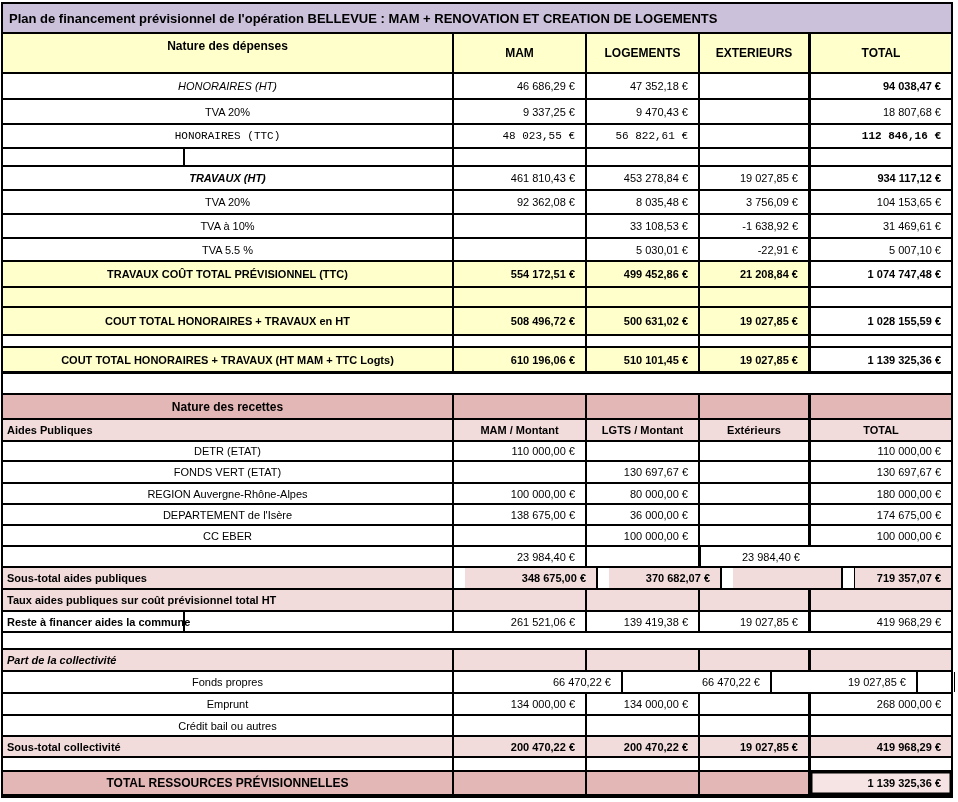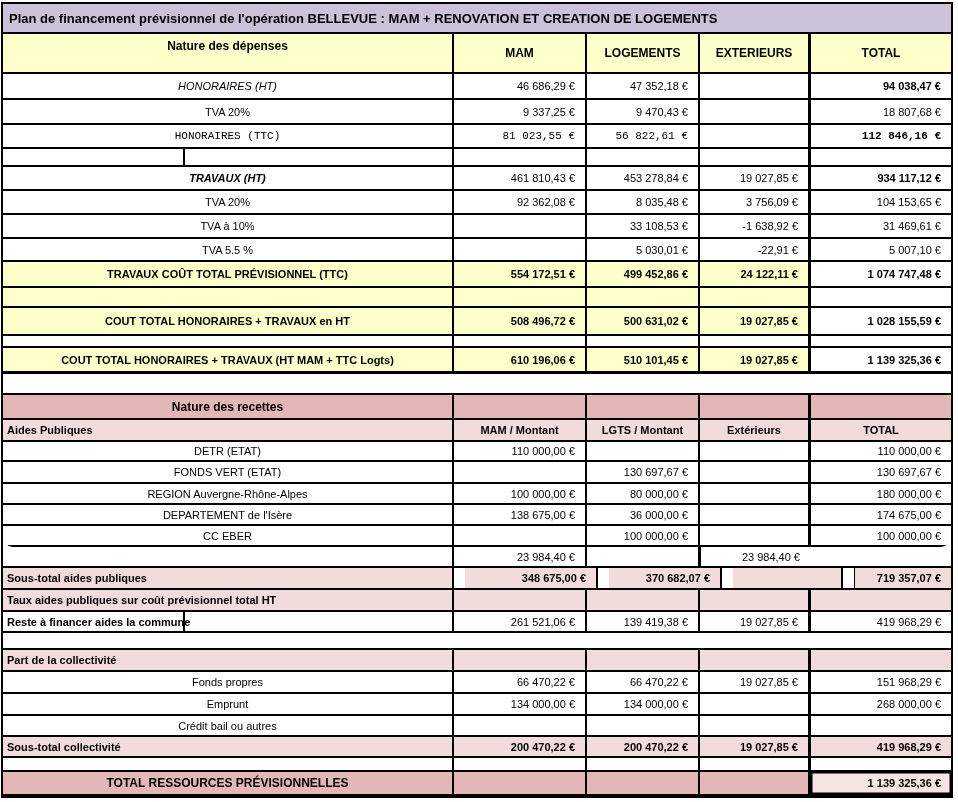--- a/index.html
+++ b/index.html
@@ -94,21 +94,21 @@
         </div>
         <div class="row r-data" style="height: 23px;">
           <div class="cell label-cell">TVA 20%</div>
           <div class="cell value-cell">9 337,25 €</div>
           <div class="cell value-cell">9 470,43 €</div>
           <div class="cell value-cell"></div>
           <div class="cell value-cell col-total">18 807,68 €</div>
         </div>
         <div class="row r-data" style="height: 22px; font-family: Liberation Mono, monospace;">
           <div class="cell label-cell">HONORAIRES (TTC)</div>
-          <div class="cell value-cell">81 023,55 €</div>
+          <div class="cell value-cell">48 023,55 €</div>
           <div class="cell value-cell">56 822,61 €</div>
           <div class="cell value-cell"></div>
           <div class="cell value-cell col-total bold">112 846,16 €</div>
         </div>
         <div class="row r-blank" style="height: 16px;">
           <div class="cell label-cell divided"></div>
           <div class="cell value-cell"></div>
           <div class="cell value-cell"></div>
           <div class="cell value-cell"></div>
           <div class="cell value-cell col-total"></div>
@@ -138,21 +138,21 @@
           <div class="cell label-cell">TVA 5.5 %</div>
           <div class="cell value-cell"></div>
           <div class="cell value-cell">5 030,01 €</div>
           <div class="cell value-cell">-22,91 €</div>
           <div class="cell value-cell col-total">5 007,10 €</div>
         </div>
         <div class="row r-total y" style="height: 24px;">
           <div class="cell label-cell">TRAVAUX COÛT TOTAL PRÉVISIONNEL (TTC)</div>
           <div class="cell value-cell">554 172,51 €</div>
           <div class="cell value-cell">499 452,86 €</div>
-          <div class="cell value-cell">24 122,11 €</div>
+          <div class="cell value-cell">21 208,84 €</div>
           <div class="cell value-cell col-total">1 074 747,48 €</div>
         </div>
         <div class="row r-blank y" style="height: 18px;">
           <div class="cell label-cell"></div>
           <div class="cell value-cell"></div>
           <div class="cell value-cell"></div>
           <div class="cell value-cell"></div>
           <div class="cell value-cell col-total"></div>
         </div>
         <div class="row r-total y" style="height: 26px;">
@@ -218,21 +218,21 @@
           <div class="cell value-cell"></div>
           <div class="cell value-cell col-total">180 000,00 €</div>
         </div>
         <div class="row r-data" style="height: 19px;">
           <div class="cell label-cell">DEPARTEMENT de l'Isère</div>
           <div class="cell value-cell">138 675,00 €</div>
           <div class="cell value-cell">36 000,00 €</div>
           <div class="cell value-cell"></div>
           <div class="cell value-cell col-total">174 675,00 €</div>
         </div>
-        <div class="row r-data" style="height: 19px; border-radius: 10px;">
+        <div class="row r-data" style="height: 19px;">
           <div class="cell label-cell">CC EBER</div>
           <div class="cell value-cell"></div>
           <div class="cell value-cell">100 000,00 €</div>
           <div class="cell value-cell"></div>
           <div class="cell value-cell col-total">100 000,00 €</div>
         </div>
         <div class="row r-data" style="height: 19px;">
           <div class="cell value-cell"></div>
           <div class="cell value-cell">23 984,40 €</div>
           <div class="cell value-cell"></div>
@@ -255,28 +255,28 @@
         <div class="row r-leftdata" style="height: 19px;">
           <div class="cell label-cell left divided">Reste à financer aides la commune</div>
           <div class="cell value-cell">261 521,06 €</div>
           <div class="cell value-cell">139 419,38 €</div>
           <div class="cell value-cell">19 027,85 €</div>
           <div class="cell value-cell col-total">419 968,29 €</div>
         </div>
         <div class="row r-full" style="height: 15px;">
           <div class="cell"></div>
         </div>
-        <div class="row r-labelrow pl" style="height: 20px;">
+        <div class="row r-labelrow pl" style="height: 20px; font-style: italic;">
           <div class="cell label-cell left">Part de la collectivité</div>
           <div class="cell value-cell"></div>
           <div class="cell value-cell"></div>
           <div class="cell value-cell"></div>
           <div class="cell value-cell col-total"></div>
         </div>
-        <div class="row r-data" style="height: 20px;">
+        <div class="row r-data" style="height: 20px; gap: 36px;">
           <div class="cell label-cell">Fonds propres</div>
           <div class="cell value-cell">66 470,22 €</div>
           <div class="cell value-cell">66 470,22 €</div>
           <div class="cell value-cell">19 027,85 €</div>
           <div class="cell value-cell col-total">151 968,29 €</div>
         </div>
         <div class="row r-data" style="height: 20px;">
           <div class="cell label-cell">Emprunt</div>
           <div class="cell value-cell">134 000,00 €</div>
           <div class="cell value-cell">134 000,00 €</div>

